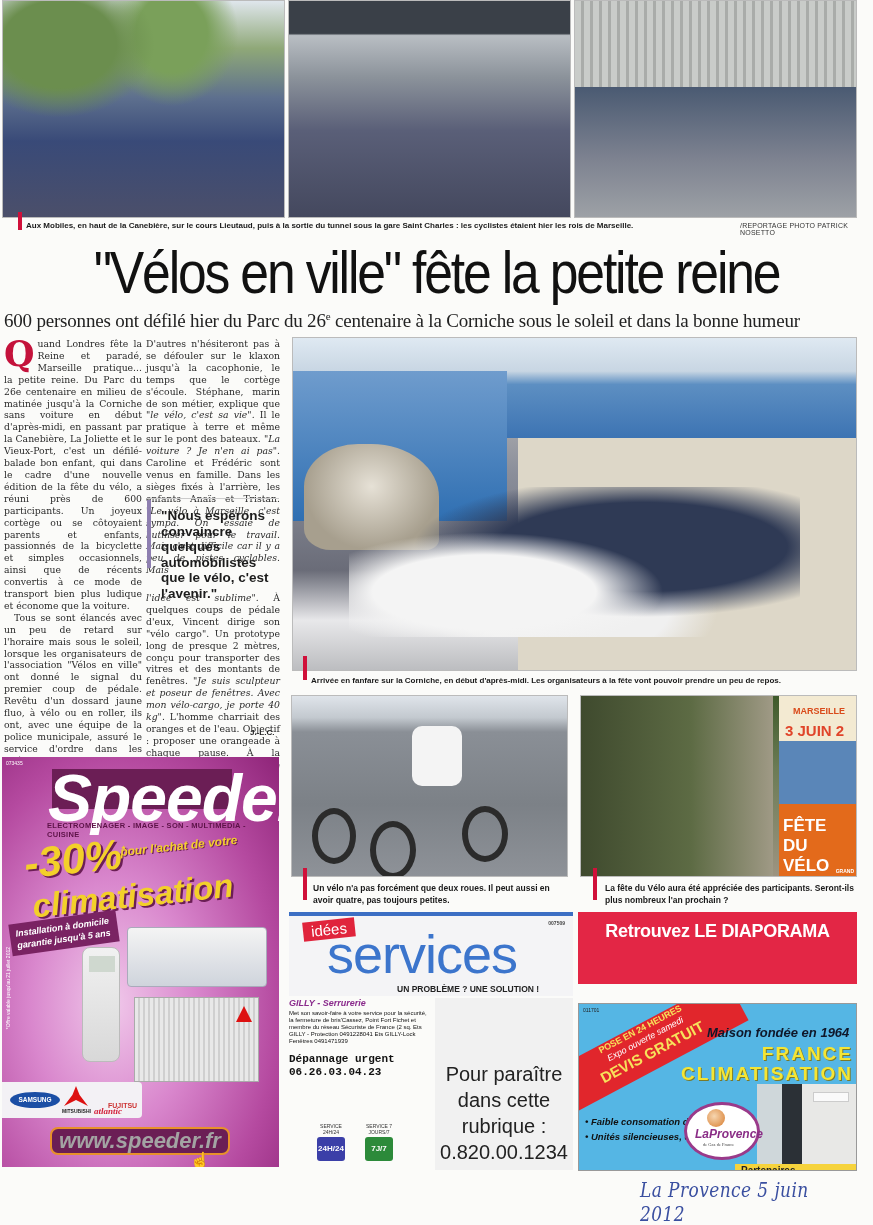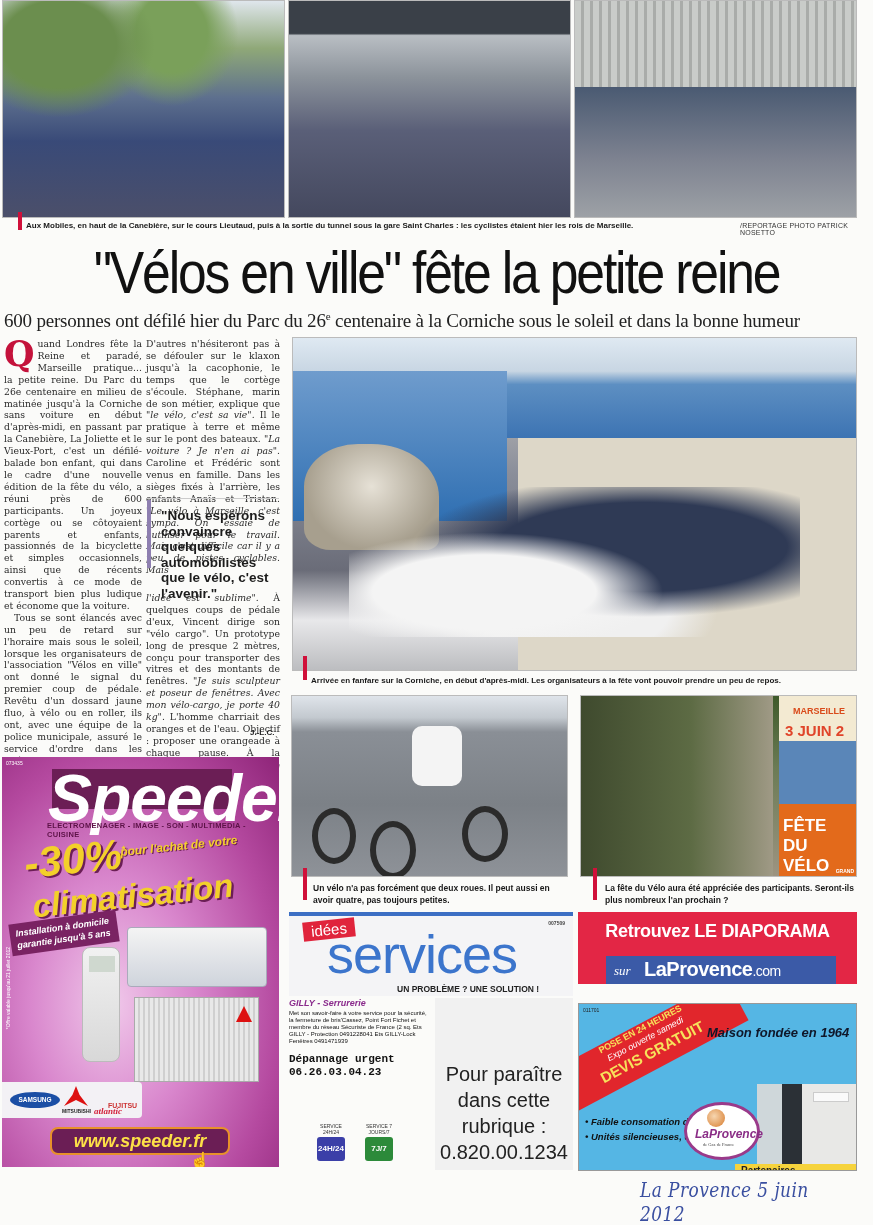--- a/index.html
+++ b/index.html
@@ -76,22 +76,22 @@
   .sp-remote { position:absolute; left:80px; top:190px; width:38px; height:115px; background: linear-gradient(180deg,#f1f1f1,#d8d8d8); border-radius: 8px; border:1px solid #bbb; }
   .sp-remote .screen { position:absolute; left:6px; top:8px; width:26px; height:16px; background:#cfd8cf; }
   .sp-unit-out { position:absolute; left:132px; top:240px; width:125px; height:85px; background: repeating-linear-gradient(90deg,#e8e8e8 0 3px,#cfcfcf 3px 5px); border:1px solid #aaa; }
   .sp-unit-out .mlogo { position:absolute; right:6px; top:8px; width:16px; height:16px; background:#d11; clip-path: polygon(50% 0, 100% 100%, 0 100%); }
   .sp-brands { position:absolute; left:0; top:325px; width:140px; height:36px; background:#f3f1f5; border-radius: 0 4px 4px 0; }
   .sp-samsung { position:absolute; left:8px; top:10px; width:50px; height:16px; border-radius:50%; background:#1b4ea5; color:#fff; font-family:"Liberation Sans", sans-serif; font-size:6.5px; font-weight:bold; text-align:center; line-height:16px; }
   .sp-mitsu { position:absolute; left:62px; top:4px; width:24px; height:20px; background:#d11; clip-path: polygon(50% 0, 65% 45%, 100% 100%, 50% 70%, 0 100%, 35% 45%); }
   .sp-mitsu-l { position:absolute; left:60px; top:26px; font-size:5px; font-family:"Liberation Sans", sans-serif; font-weight:bold; }
   .sp-atlantic { position:absolute; left:92px; top:24px; font-family:Liberation Serif, serif; font-weight:bold; font-style: italic; font-size: 9px; color:#d3213a; }
   .sp-fujitsu { position:absolute; left:106px; top:20px; font-family:"Liberation Sans", sans-serif; font-weight:bold; font-size: 7px; color:#c33; }
-  .sp-url { position:absolute; left:48px; top:370px; width:180px; height:28px; background:#6b1e55; border: 2px solid #e7912a; border-radius: 8px; color:#fde047;
-      font-family:"Liberation Sans", sans-serif; font-weight:bold; font-style: italic; font-size: 18px; text-align:center; line-height: 24px; }
+  .sp-url { position:absolute; left:48px; top:370px; width:180px; height:28px; background:#6b1e55; border: 2px solid #e7912a; border-radius: 8px; color:#a3a3a3;
+      font-family:"Liberation Sans", sans-serif; font-weight:bold; font-style: italic; font-size: 22px; text-align:center; line-height: 24px; }
   .sp-fine { position:absolute; left:3px; top:190px; font-size:5px; color:#fff; writing-mode: vertical-rl; transform: rotate(180deg); font-family:"Liberation Sans", sans-serif; }
   .sp-code { position:absolute; left:4px; top:3px; font-size:5px; color:#fff; font-family:"Liberation Sans", sans-serif; }
 
   
   .ad-services { position:absolute; left:289px; top:912px; width:284px; height:84px; background:#f4f4f6; }
   .sv-bar { position:absolute; left:0; top:0; width:100%; height:4px; background:#3c6fc4; }
   .sv-idees { position:absolute; left:14px; top:8px; background:#e0243c; color:#fff; font-family:"Liberation Sans", sans-serif; font-size:15px; padding:1px 8px; transform: rotate(-6deg); }
   .sv-word { position:absolute; left:38px; top:12px; font-family:"Liberation Sans", sans-serif; font-size: 54px; color:#3c75cc; letter-spacing:-1px; line-height: 60px; }
   .sv-code { position:absolute; right:8px; top:8px; font-size:5px; font-family:"Liberation Sans", sans-serif; font-weight:bold; color:#444; }
   .sv-tag { position:absolute; left:108px; top:72px; font-family:"Liberation Sans", sans-serif; font-size: 8.5px; color:#222; font-weight:bold; }
@@ -249,34 +249,34 @@
   <div class="pr-text">
     <div>Pour paraître</div>
     <div>dans cette</div>
     <div>rubrique :</div>
     <div>0.820.00.1234</div>
   </div>
 </div>
 
 <div class="ad-diapo">
   <div class="dp-title">Retrouvez LE DIAPORAMA</div>
-  <div class="dp-bar">
-    <span class="dp-sur">sur</span>
-    <span class="dp-brand"><span>LaProvence</span><small>.com</small></span>
-  </div>
 </div>
 
 <div class="ad-france">
   <div class="fr-code">011701</div>
   <div class="fr-banner">
     <div class="a">POSE EN 24 HEURES</div>
     <div class="b">Expo ouverte samedi</div>
     <div class="c">DEVIS GRATUIT</div>
   </div>
   <div class="fr-maison">Maison fondée en 1964</div>
+  <div class="fr-name">
+    <div>FRANCE</div>
+    <div>CLIMATISATION</div>
+  </div>
   <div class="fr-photo">
       <div class="ac"></div>
     </div>
   <div class="fr-bullets">
     <div><span>• </span><span>Faible consomation d'énergie</span></div>
     <div><span>• </span><span>Unités silencieuses, élégantes</span></div>
   </div>
   <div class="fr-dolce">
     <div class="ball"></div>
     <div class="d">LaProvence</div>

